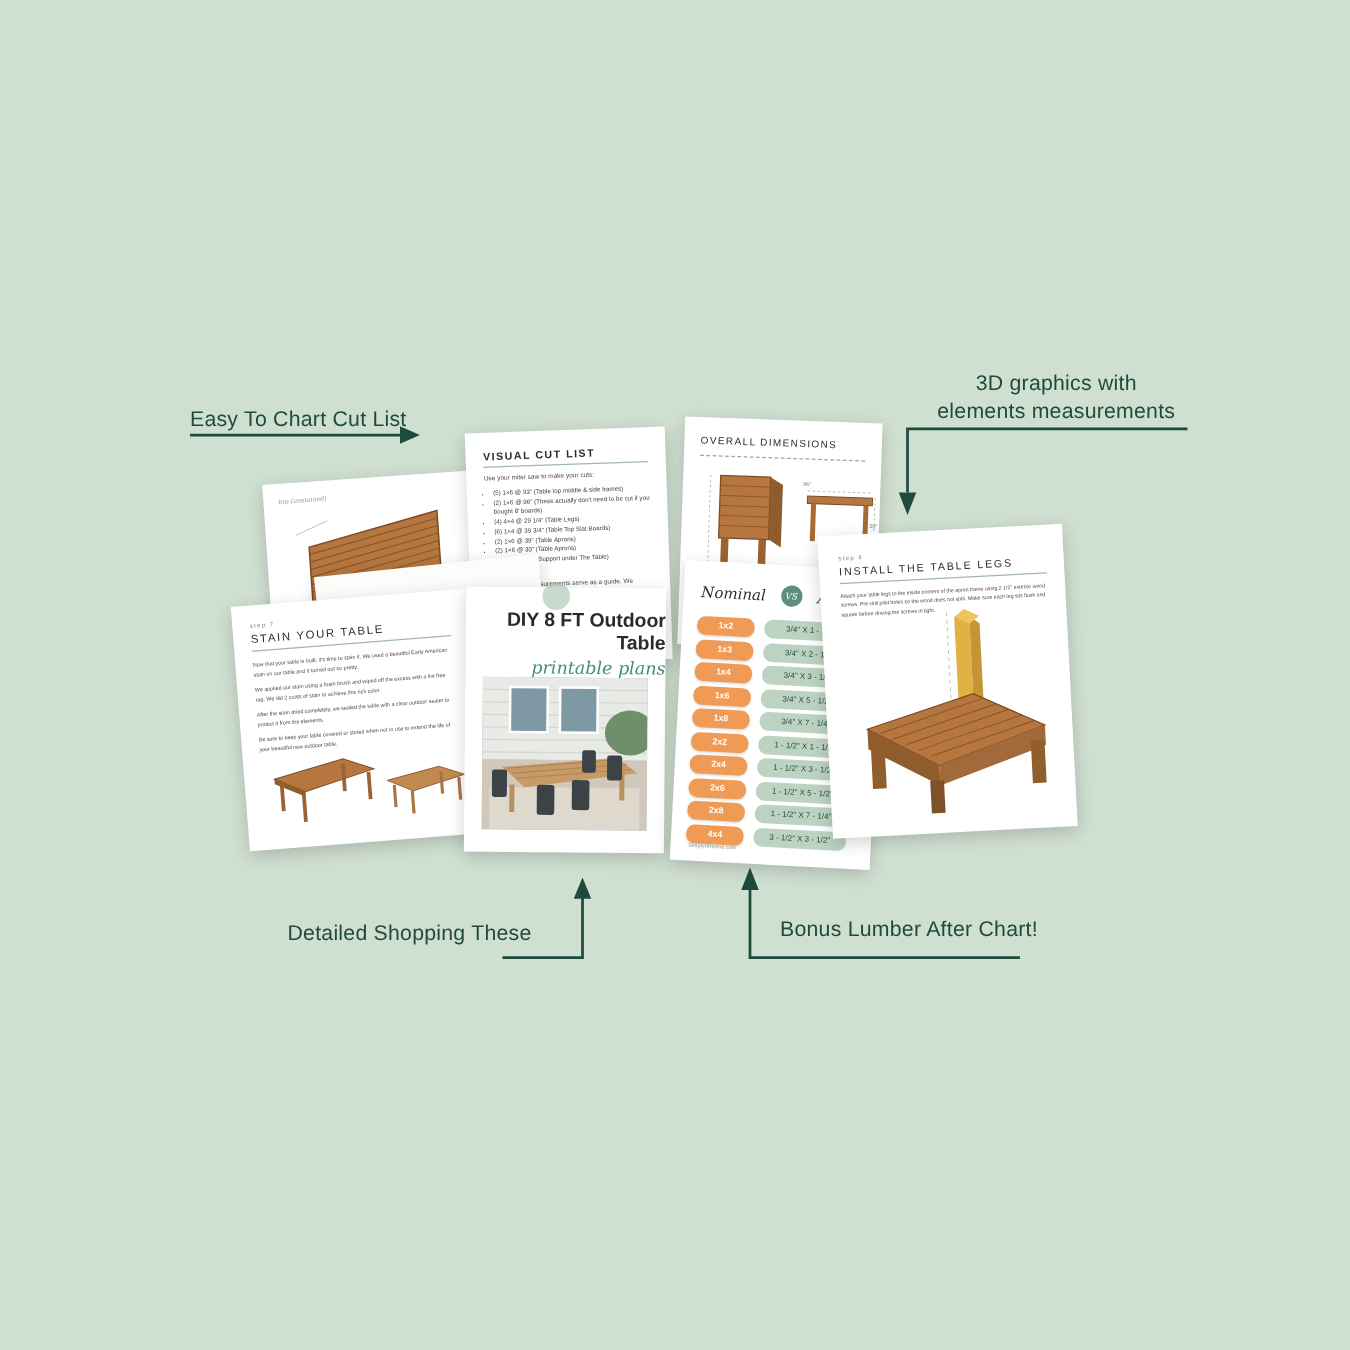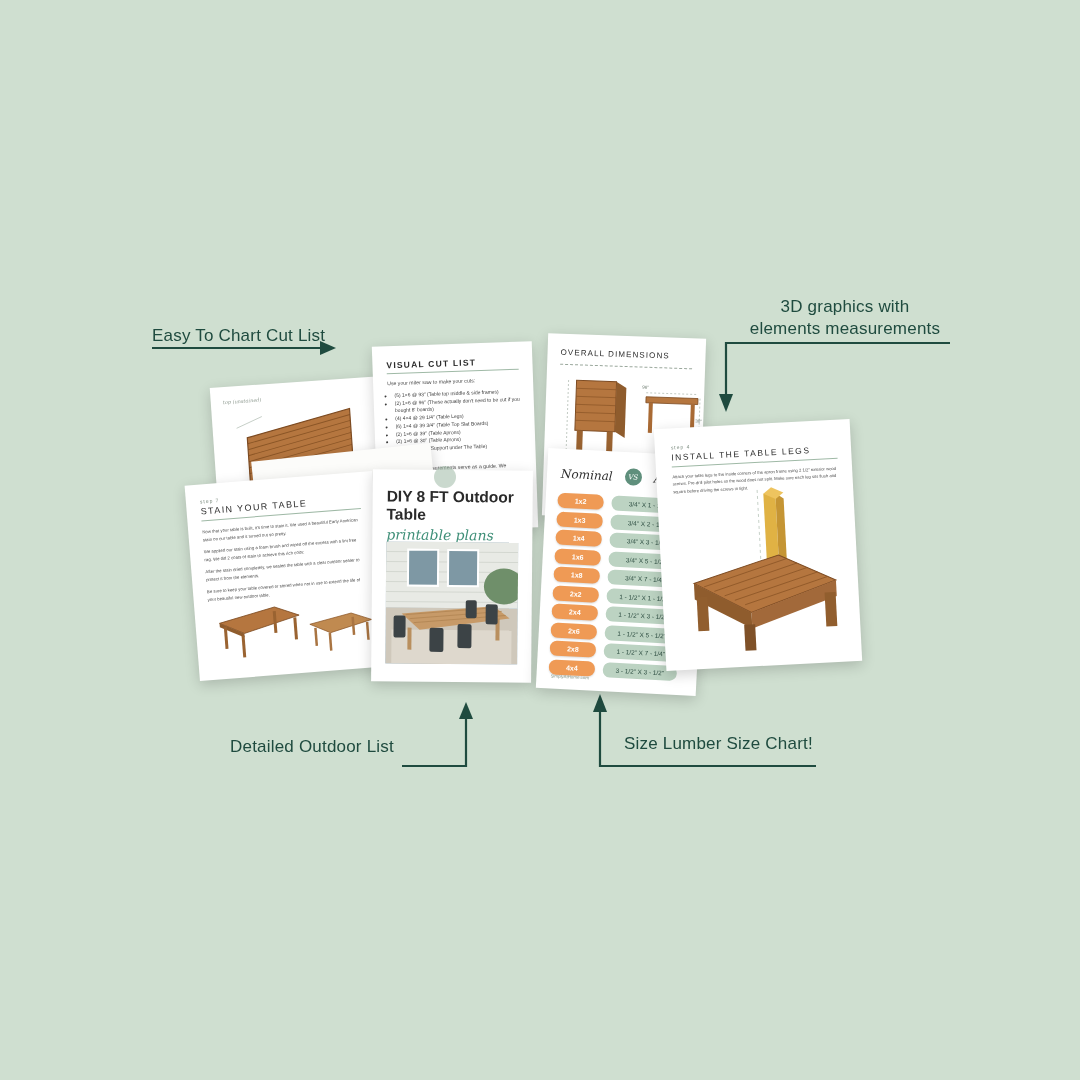--- a/index.html
+++ b/index.html
@@ -96,27 +96,27 @@
 
   <div class="annot center" style="left:740px;top:296px;width:210px;">
     <div>3D graphics with</div>
     <div>elements measurements</div>
   </div>
   <svg class="arrow" style="left:716px;top:338px;width:236px;height:80px;" viewBox="0 0 236 80">
     <path d="M234 5 H10 V56" stroke="#1f4b3f" stroke-width="2.2" fill="none"></path>
     <path d="M10 74 L3 56 L17 56 Z" fill="#1f4b3f"></path>
   </svg>
 
-  <div class="annot" style="left:230px;top:736px;">Detailed Outdoor List</div>
+  <div class="annot" style="left:230px;top:736px;">Detailed Shopping These</div>
   <svg class="arrow" style="left:400px;top:700px;width:90px;height:68px;" viewBox="0 0 90 68">
     <path d="M2 66 H66 V18" stroke="#1f4b3f" stroke-width="2.2" fill="none"></path>
     <path d="M66 2 L59 19 L73 19 Z" fill="#1f4b3f"></path>
   </svg>
 
-  <div class="annot" style="left:624px;top:733px;">Size Lumber Size Chart!</div>
+  <div class="annot" style="left:624px;top:733px;">Bonus Lumber After Chart!</div>
   <svg class="arrow" style="left:592px;top:692px;width:226px;height:76px;" viewBox="0 0 226 76">
     <path d="M224 74 H8 V20" stroke="#1f4b3f" stroke-width="2.2" fill="none"></path>
     <path d="M8 2 L1 20 L15 20 Z" fill="#1f4b3f"></path>
   </svg>
 
   <div class="page" style="left:214px;top:382px;width:170px;height:128px;transform:rotate(-4deg);">
     <div style="position:absolute;left:12px;top:12px;font-size:5px;color:#8e9a90;font-family:'DejaVu Serif',serif;font-style:italic;">top (unstained)</div>
     <svg style="position:absolute;left:16px;top:26px;" width="140" height="86" viewBox="0 0 140 86">
       <g transform="skewY(-12)">
         <rect x="18" y="30" width="104" height="44" fill="#b5763f"></rect>
@@ -213,21 +213,21 @@
     <svg style="position:absolute;left:110px;top:132px;" width="70" height="52" viewBox="0 0 70 52">
       <polygon points="4,16 46,8 66,16 24,26" fill="#c08a50" stroke="#8a5526" stroke-width="0.7"></polygon>
       <rect x="8" y="20" width="2.5" height="18" fill="#a97442"></rect>
       <rect x="22" y="26" width="2.5" height="18" fill="#a97442"></rect>
       <rect x="46" y="12" width="2.5" height="18" fill="#a97442"></rect>
       <rect x="60" y="18" width="2.5" height="18" fill="#a97442"></rect>
     </svg>
   </div>
 
   <div class="page" style="left:372px;top:470px;width:160px;height:212px;transform:rotate(0.5deg);">
-    <div style="position:absolute;left:14px;top:18px;right:0;">
+    <div style="position:absolute;left:14px;top:18px;right:0;text-align:right;">
       <div class="cover-h1">DIY 8 FT Outdoor Table</div>
       <div class="cover-h2" style="margin-top:3px;">printable plans</div>
     </div>
 
     <div style="position:absolute;left:14px;top:72px;width:132px;height:122px;overflow:hidden;background:#b8c6cc;">
       <svg width="132" height="122" viewBox="0 0 132 122">
 
         <rect x="0" y="0" width="132" height="66" fill="#e8eae5"></rect>
         <g stroke="#d3d7d0" stroke-width="1">
           <line x1="0" y1="10" x2="132" y2="10"></line>

